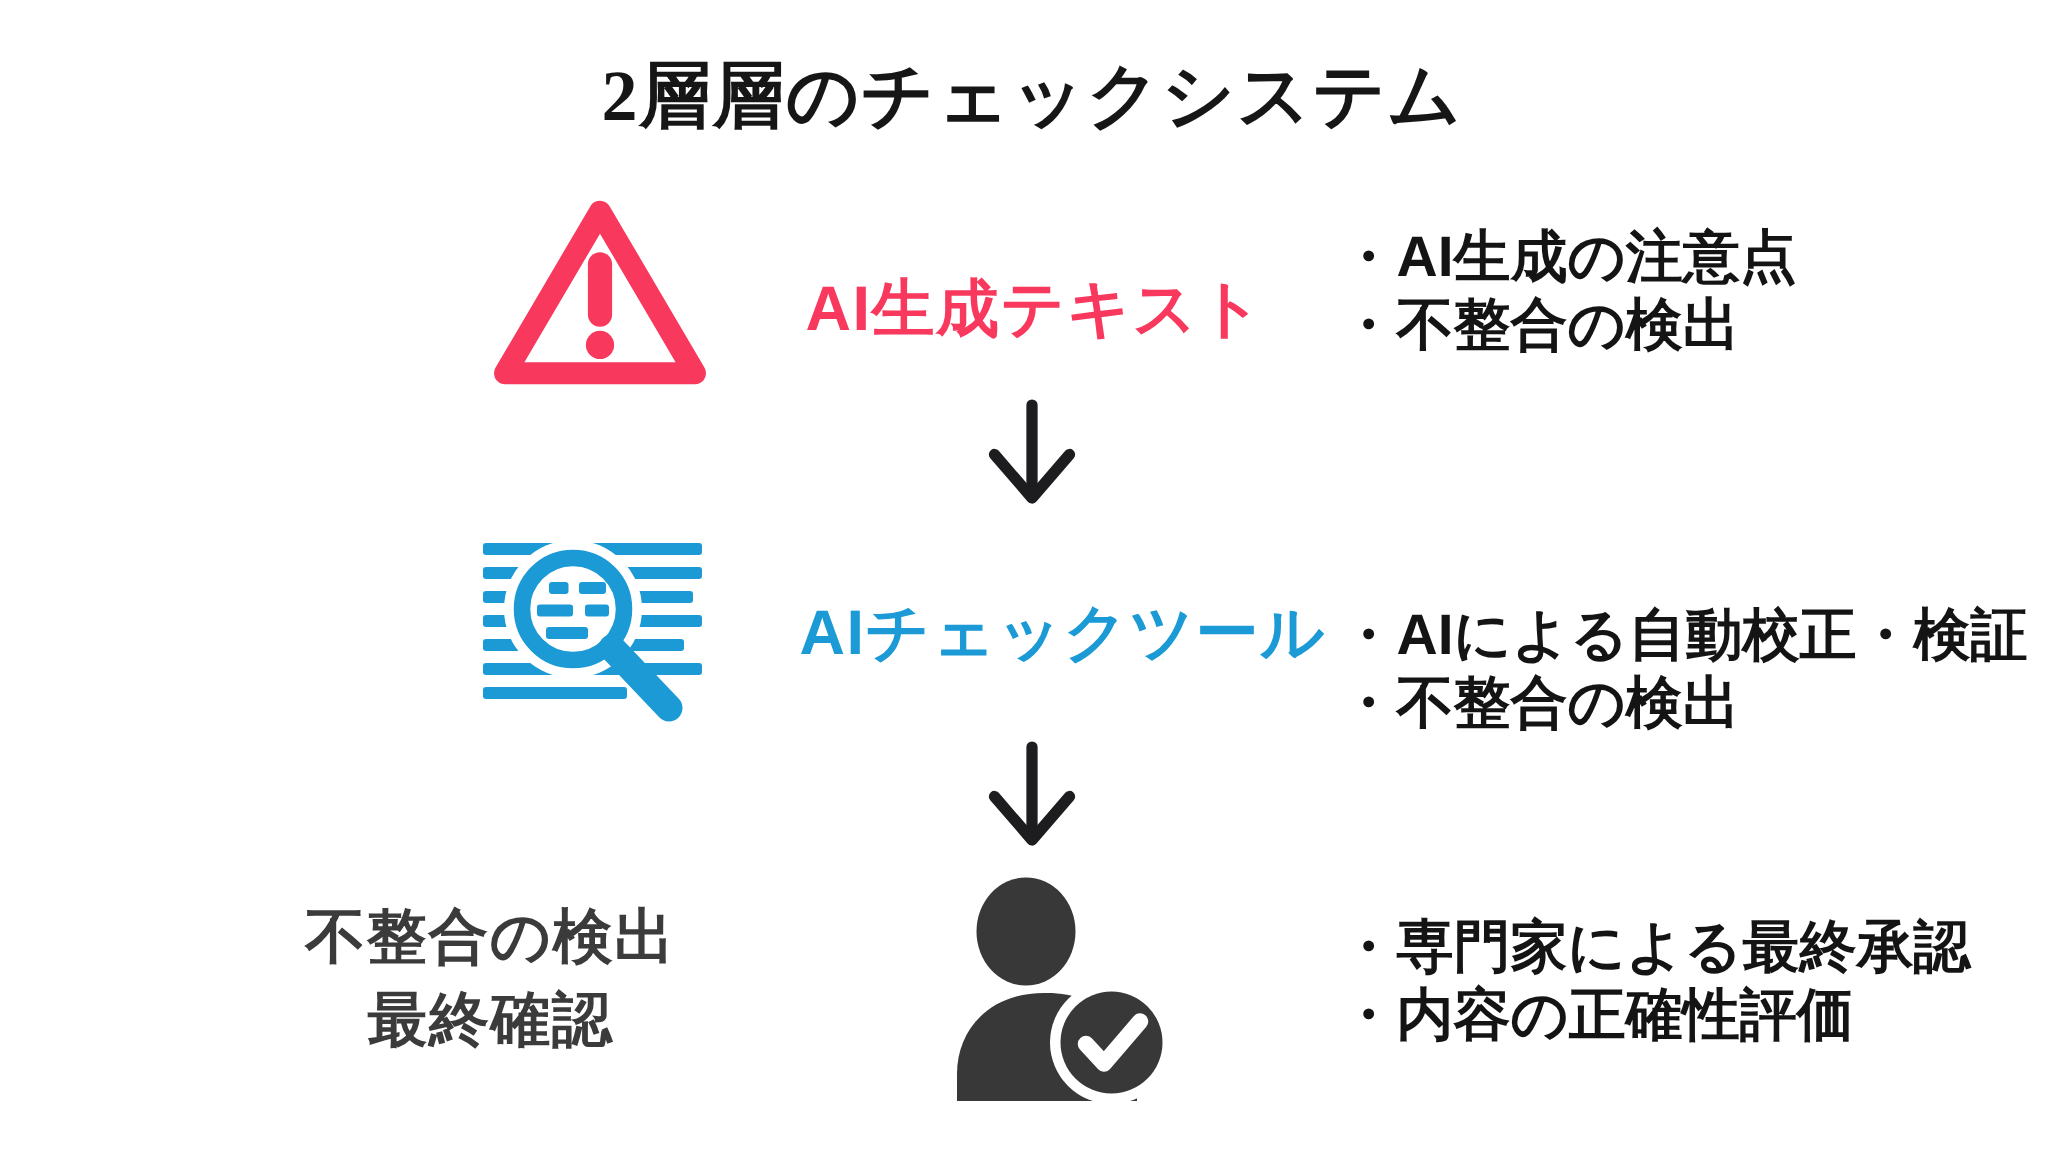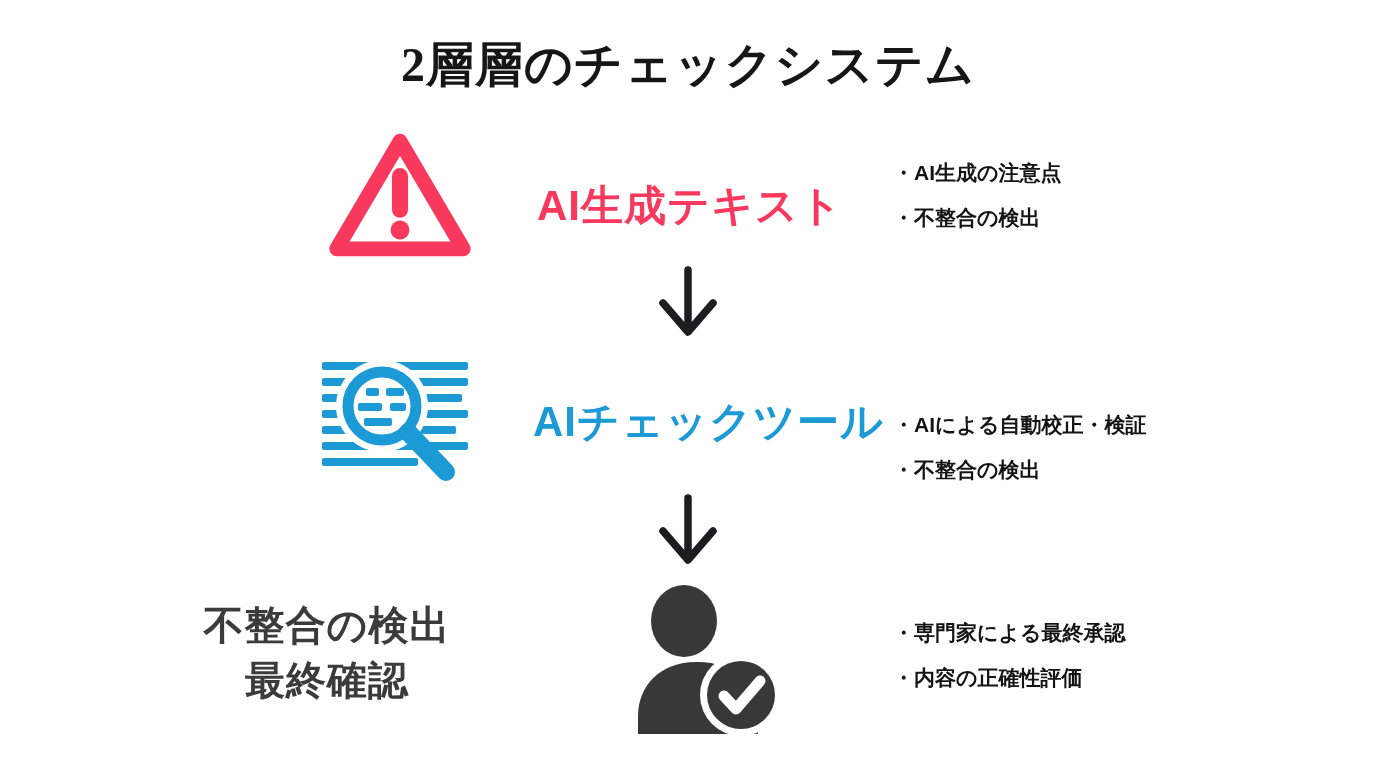--- a/index.html
+++ b/index.html
@@ -8,21 +8,21 @@
     font-family:"Liberation Sans","DejaVu Sans",sans-serif;
   }
   .abs{position:absolute;}
   .title{
     top:34px;left:0;width:100%;text-align:center;
     font-size:48px;font-weight:800;color:#161616;letter-spacing:1px;line-height:62px;font-family:Liberation Serif, serif;
   }
   .step-label{font-weight:800;font-size:42px;white-space:nowrap;letter-spacing:1px;}
   .label-pink{color:#f8395d;}
   .label-blue{color:#1b9ad6;}
-  .bullets{color:#141414;font-weight:700;font-size:21px;line-height:45px;white-space:nowrap;}
+  .bullets{color:#141414;font-weight:700;font-size:38px;line-height:45px;white-space:nowrap;}
   .left-label{
     color:#3b3b3b;font-weight:800;font-size:40px;line-height:55px;
     text-align:center;width:310px;letter-spacing:1px;
   }
   svg{display:block;}
 </style>
 </head>
 <body>
 
 <div class="canvas">

